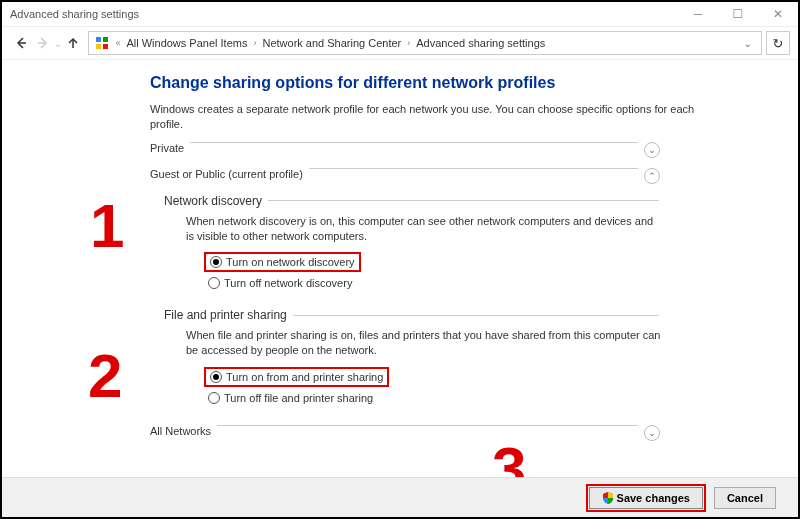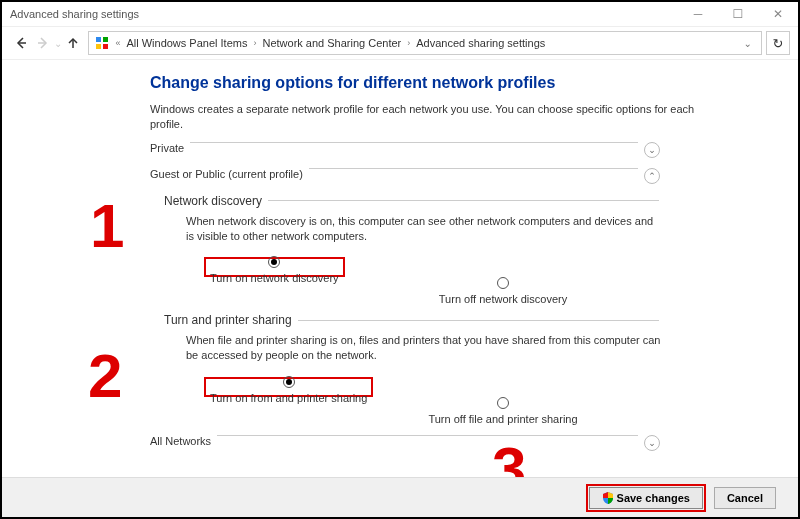--- a/index.html
+++ b/index.html
@@ -27,21 +27,21 @@
   .content { flex:1; overflow:hidden; padding: 14px 0 0 148px; position:relative; }
   .page-h1 { color:#003399; font-size:16px; font-weight:700; margin-bottom:10px; }
   .intro { font-size:11px; color:#333; margin-bottom:10px; max-width:550px; line-height:1.35; }
   .profile-row { display:flex; align-items:flex-start; gap:6px; font-size:11px; color:#333; margin-bottom:10px; width:510px; }
   .profile-row .line { flex:1; border-top:1px solid #ccc; height:0; }
   .chev { width:16px; height:16px; border:1px solid #bbb; border-radius:50%; display:flex; align-items:center; justify-content:center; font-size:9px; color:#666; }
   .section-group { margin-bottom:6px; }
   .group-row { display:flex; align-items:center; gap:6px; font-size:12px; color:#333; width:495px; margin-left:14px; margin-top:4px; margin-bottom:6px;}
   .group-row .line { flex:1; border-top:1px solid #ccc; height:0; }
   .desc { font-size:11px; color:#333; margin-left:36px; width:475px; line-height:1.35; margin-bottom:8px; }
-  .radio-row { display:flex; align-items:center; gap:4px; font-size:11px; color:#333; margin-left:58px; height:22px;flex-direction:column; }
+  .radio-row { display:flex; align-items:center; gap:4px; font-size:11px; color:#333; margin-left:58px; height:22px; }
   .radio { width:12px; height:12px; border:1px solid #555; border-radius:50%; display:flex; align-items:center; justify-content:center; flex-shrink:0; }
   .radio.selected::after { content:""; width:6px; height:6px; background:#000; border-radius:50%; }
   .hl { border:2px solid #d00; padding:0 4px 0 0; margin-left:54px; display:inline-flex; align-items:center; gap:4px; height:20px; }
   .hl .radio-row { margin-left:4px; }
   .annot { position:absolute; color:#d00; font-weight:900; font-family: Arial, sans-serif; z-index:5; pointer-events:none; }
   .a1 { left:88px; top:130px; font-size:62px; }
   .a2 { left:86px; top:280px; font-size:62px; }
   .a3 { left:490px; top:373px; font-size:62px; }
   
   .buttonbar { height:40px; background:#f0f0f0; border-top:1px solid #ddd; display:flex; align-items:center; justify-content:flex-end; gap:8px; padding:0 22px; }
@@ -142,21 +142,21 @@
         </div>
       </div>
       <div class="radio-row">
         <span class="radio"></span>
         <span>Turn off network discovery</span>
       </div>
     </div>
 
     <div class="section-group" style="margin-top:14px">
       <div class="group-row">
-        <span>Turn and printer sharing</span>
+        <span>File and printer sharing</span>
         <div class="line"></div>
       </div>
       <p class="desc">When file and printer sharing is on, files and printers that you have shared from this computer can be accessed by people on the network.</p>
       <div class="hl">
         <div class="radio-row">
           <span class="radio selected"></span>
           <span>Turn on from and printer sharing</span>
         </div>
       </div>
       <div class="radio-row">

